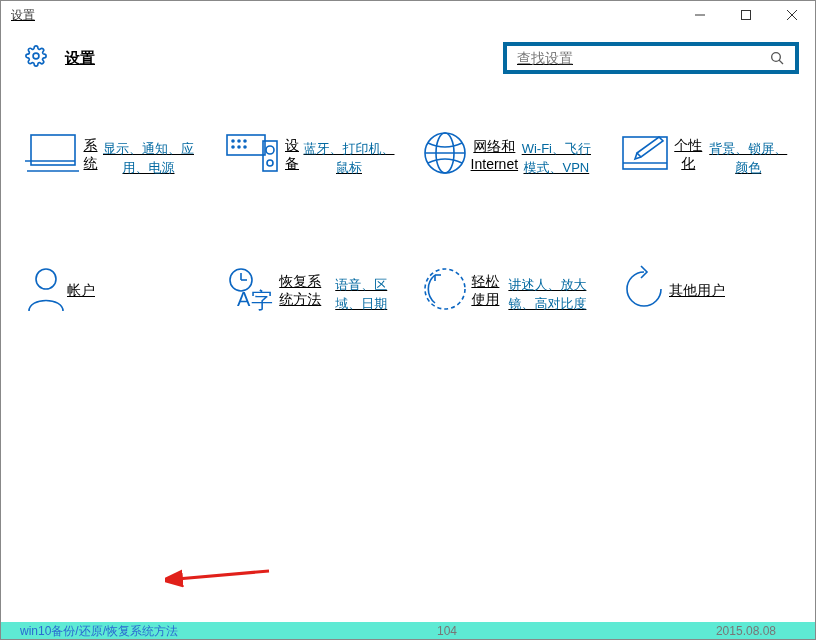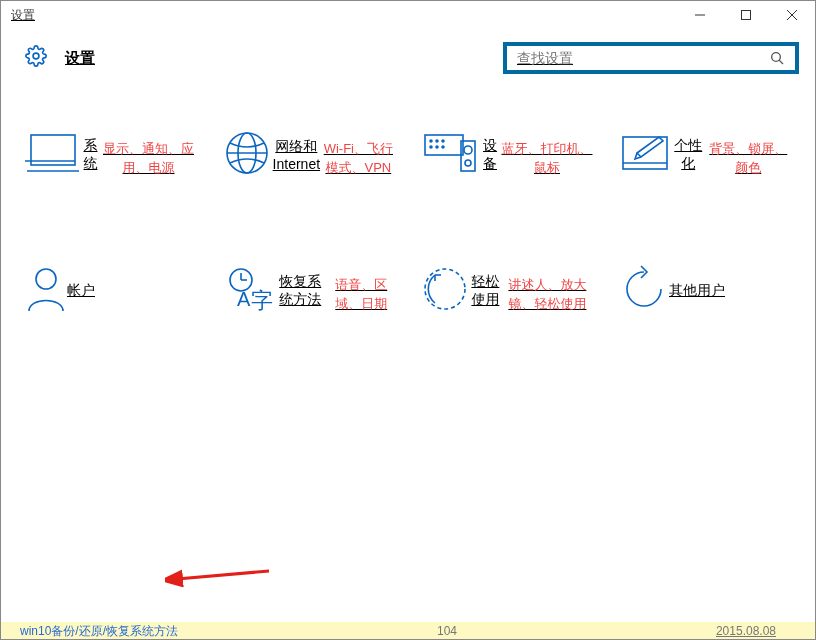--- a/index.html
+++ b/index.html
@@ -19,26 +19,26 @@
     .search { position: relative; width: 296px; height: 32px; border: 4px solid #0369a1; display: flex; align-items: center; }
     .search input { flex: 1; border: none; outline: none; padding: 0 10px; font-size: 14px; background: transparent; color: #555; }
     .search-icon-btn { width: 36px; height: 100%; display: flex; align-items: center; justify-content: center; }
     
     .content { flex: 1; padding: 40px 16px 0 16px; overflow: hidden; }
     .grid { display: grid; grid-template-columns: repeat(4, 1fr); row-gap: 74px; column-gap: 10px; }
     .tile { display: flex; align-items: center; text-align: center; cursor: default; padding: 0 8px; }
     .tile-icon { height: 52px; display: flex; align-items: center; justify-content: center; margin-bottom: 10px; }
     .tile-icon svg { stroke: #0b66c2; fill: none; stroke-width: 1.6; }
     .tile-title { font-size: 14px; color: #000; margin-bottom: 6px; }
-    .tile-desc { font-size: 13px; color: #ef4444; line-height: 1.5; max-width: 160px; }
+    .tile-desc { font-size: 13px; color: #0369a1; line-height: 1.5; max-width: 160px; }
     
     .arrow { position: absolute; left: 164px; top: 556px; pointer-events: none; }
     
-    .behind { position: absolute; left: 0; bottom: 0; width: 816px; height: 18px; background: #fef9c3; display: flex; align-items: center; font-size: 12px; color: #2a6bd1; padding-left: 20px; justify-content: space-between; padding-right: 40px; z-index: -1; }
-    .behind .date { color: #777; text-decoration: underline; }
+    .behind { position: absolute; left: 0; bottom: 0; width: 816px; height: 18px; background: #5eead4; display: flex; align-items: center; font-size: 12px; color: #2a6bd1; padding-left: 20px; justify-content: space-between; padding-right: 40px; z-index: -1; }
+    .behind .date { color: #777; }
   </style>
 </head>
 <body>
 
 <div class="window">
 
   <div class="titlebar">
     <span class="titlebar-title">设置</span>
     <div class="tb-controls">
       <div class="tb-btn">
@@ -87,34 +87,20 @@
       <div class="tile">
         <div class="tile-icon">
           <svg width="56" height="44" viewBox="0 0 56 44">
               <rect x="6" y="4" width="44" height="30"></rect>
               <line x="6" y1="30" x2="50" y2="30" stroke="#0b66c2"></line>
               <line x1="2" y1="40" x2="54" y2="40"></line>
             </svg>
         </div>
         <div class="tile-title">系统</div>
         <div class="tile-desc">显示、通知、应用、电源</div>
-      </div>
-
-      <div class="tile">
-        <div class="tile-icon">
-          <svg width="48" height="48" viewBox="0 0 48 48">
-            <circle cx="24" cy="24" r="20"></circle>
-            <ellipse cx="24" cy="24" rx="9" ry="20"></ellipse>
-            <line x1="4" y1="24" x2="44" y2="24"></line>
-            <path d="M7 14 Q24 22 41 14"></path>
-              <path d="M7 34 Q24 26 41 34"></path>
-          </svg>
-        </div>
-        <div class="tile-title">网络和 Internet</div>
-        <div class="tile-desc">Wi-Fi、飞行模式、VPN</div>
       </div>
 
       <div class="tile">
         <div class="tile-icon">
           <svg width="58" height="44" viewBox="0 0 58 44">
             <rect x="4" y="4" width="38" height="20"></rect>
             <circle cx="10" cy="10" r="1" fill="#0b66c2"></circle>
               <circle cx="16" cy="10" r="1" fill="#0b66c2"></circle>
               <circle cx="22" cy="10" r="1" fill="#0b66c2"></circle>
             <circle cx="10" cy="16" r="1" fill="#0b66c2"></circle>
@@ -124,20 +110,34 @@
               <circle cx="47" cy="19" r="4"></circle>
               <circle cx="47" cy="32" r="3"></circle>
           </svg>
         </div>
         <div class="tile-title">设备</div>
         <div class="tile-desc">蓝牙、打印机、鼠标</div>
       </div>
 
       <div class="tile">
         <div class="tile-icon">
+          <svg width="48" height="48" viewBox="0 0 48 48">
+            <circle cx="24" cy="24" r="20"></circle>
+            <ellipse cx="24" cy="24" rx="9" ry="20"></ellipse>
+            <line x1="4" y1="24" x2="44" y2="24"></line>
+            <path d="M7 14 Q24 22 41 14"></path>
+              <path d="M7 34 Q24 26 41 34"></path>
+          </svg>
+        </div>
+        <div class="tile-title">网络和 Internet</div>
+        <div class="tile-desc">Wi-Fi、飞行模式、VPN</div>
+      </div>
+
+      <div class="tile">
+        <div class="tile-icon">
           <svg width="52" height="44" viewBox="0 0 52 44">
             <rect x="4" y="6" width="44" height="32"></rect>
             <line x1="4" y1="32" x2="48" y2="32"></line>
             <path d="M18 22 L40 6 L44 10 L22 26 Z"></path>
               <path d="M18 22 L16 28 L22 26"></path>
           </svg>
         </div>
         <div class="tile-title">个性化</div>
         <div class="tile-desc">背景、锁屏、颜色</div>
       </div>
@@ -169,21 +169,21 @@
       <div class="tile">
         <div class="tile-icon">
           <svg width="48" height="48" viewBox="0 0 48 48">
             <circle cx="24" cy="24" r="20" stroke-dasharray="4 3"></circle>
             <path d="M14 10 A18 18 0 0 0 14 38"></path>
             <polyline points="14,10 20,10"></polyline>
               <polyline points="14,10 14,16"></polyline>
           </svg>
         </div>
         <div class="tile-title">轻松使用</div>
-        <div class="tile-desc">讲述人、放大镜、轻松使用</div>
+        <div class="tile-desc">讲述人、放大镜、高对比度</div>
       </div>
 
 
       <div class="tile">
         <div class="tile-icon">
           <svg width="50" height="50" viewBox="0 0 50 50" stroke-width="3">
             <path d="M42 25 A17 17 0 1 1 25 8"></path>
             <polyline points="22,2 28,8 22,14" fill="none"></polyline>
           </svg>
         </div>

